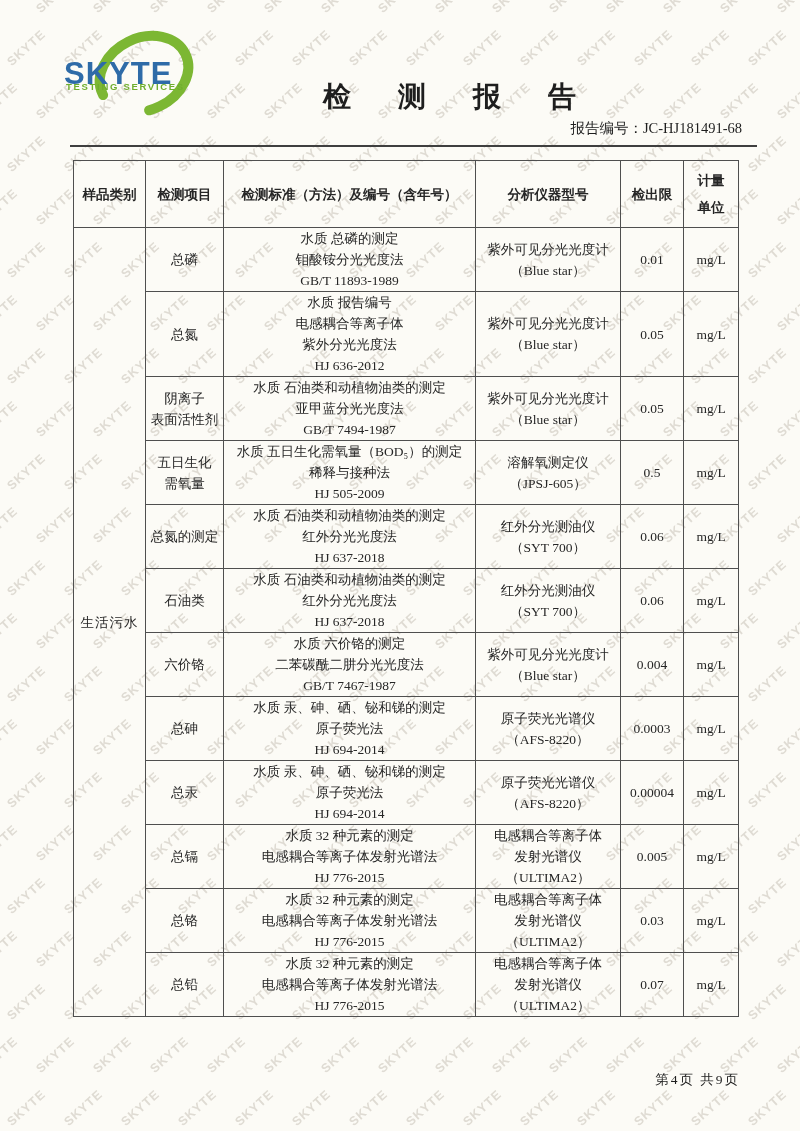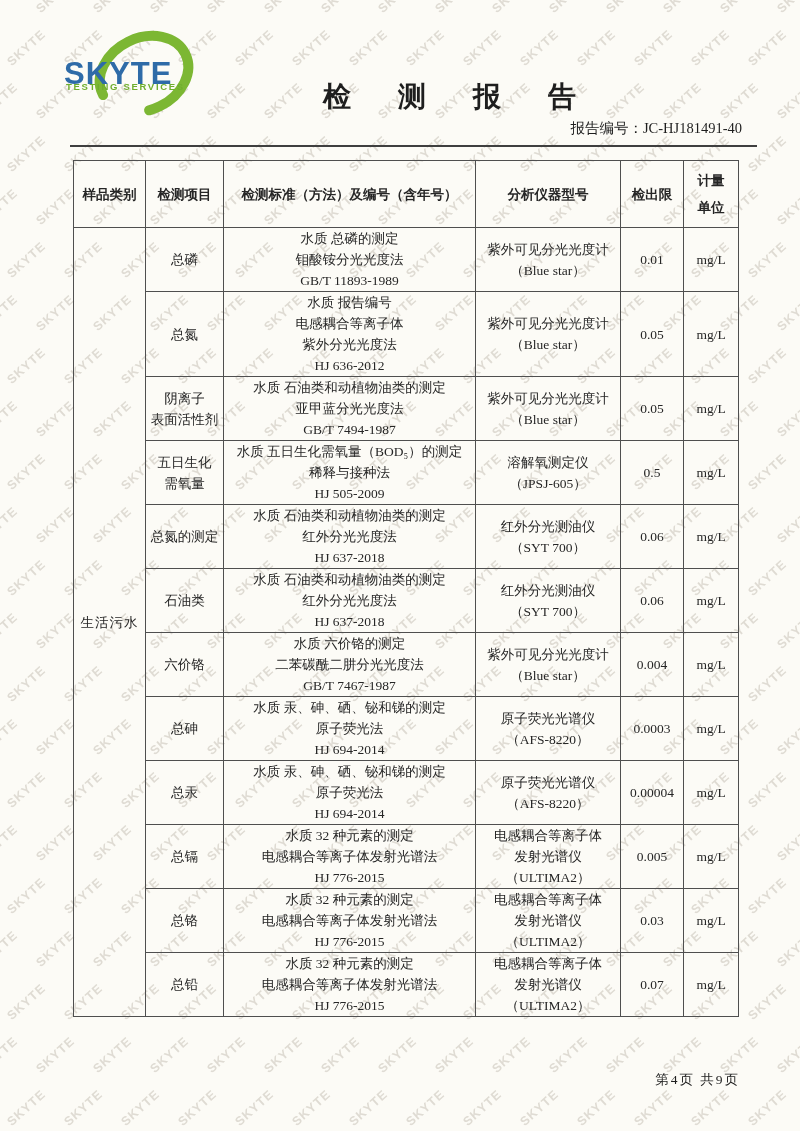--- a/index.html
+++ b/index.html
@@ -447,21 +447,21 @@
     <div class="logo">
       <svg class="logo-swoosh" width="180" height="105" viewBox="0 0 180 105">
         <ellipse cx="102" cy="48" rx="46" ry="36" fill="none" stroke="#7cb733" stroke-width="10" stroke-linecap="round" transform="rotate(-26 102 48)" stroke-dasharray="212 52" stroke-dashoffset="-128"></ellipse>
       </svg>
       <div class="logo-name">SKYTE</div>
       <div class="logo-tagline">TESTING SERVICES</div>
     </div>
 
     <div class="title">检 测 报 告</div>
 
-    <div class="report-no"><span>报告编号：</span><span>JC-HJ181491-40</span></div>
+    <div class="report-no"><span>报告编号：</span><span>JC-HJ181491-68</span></div>
 
     <div class="header-rule"></div>
 
     <table class="report">
       <colgroup>
         <col style="width:72px">
           <col style="width:78px">
           <col style="width:252px">
         <col style="width:145px">
           <col style="width:63px">

